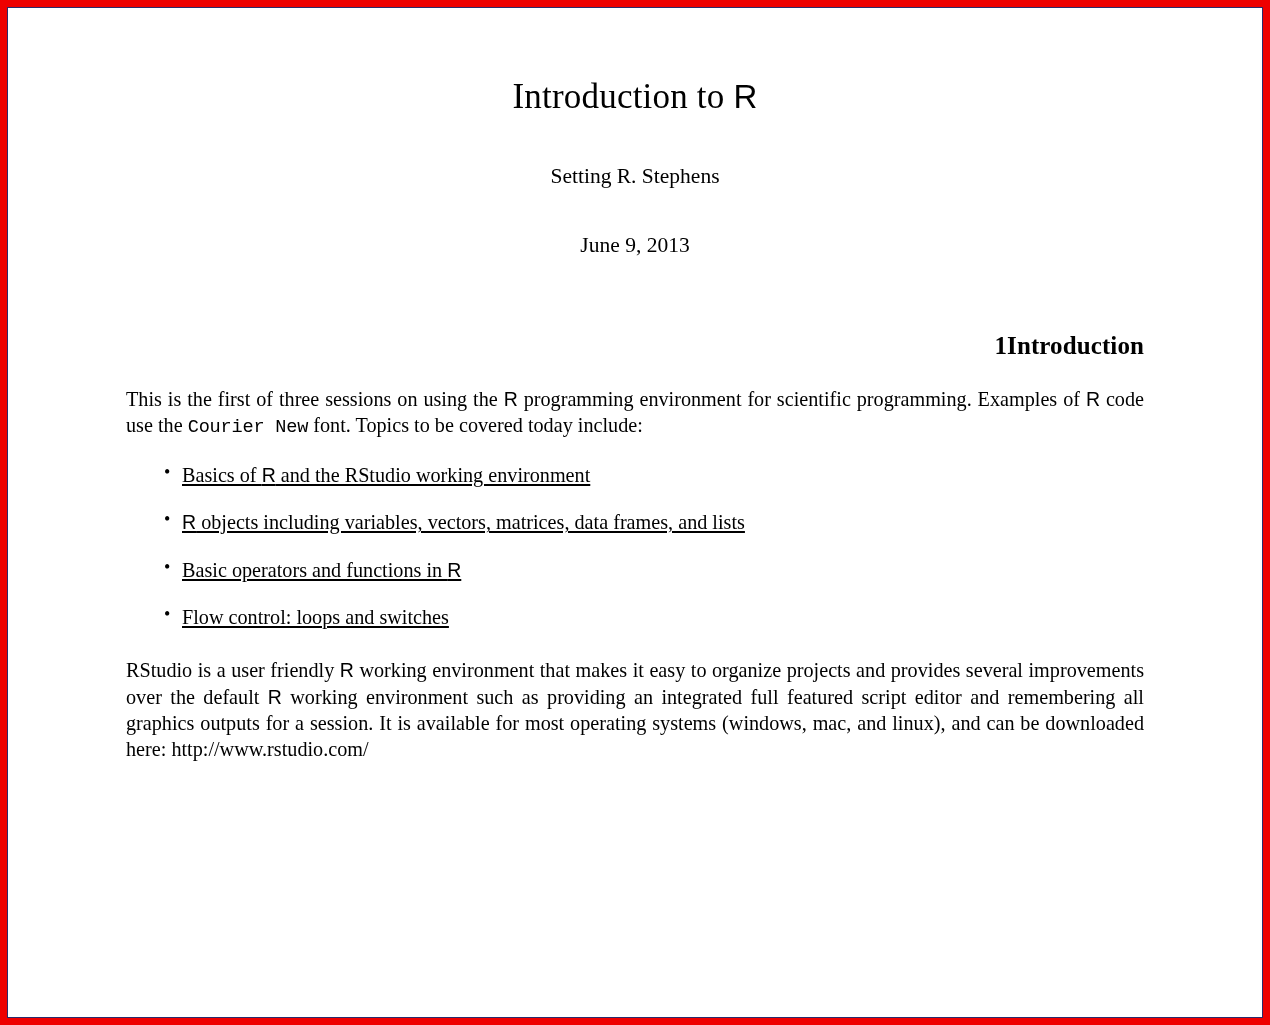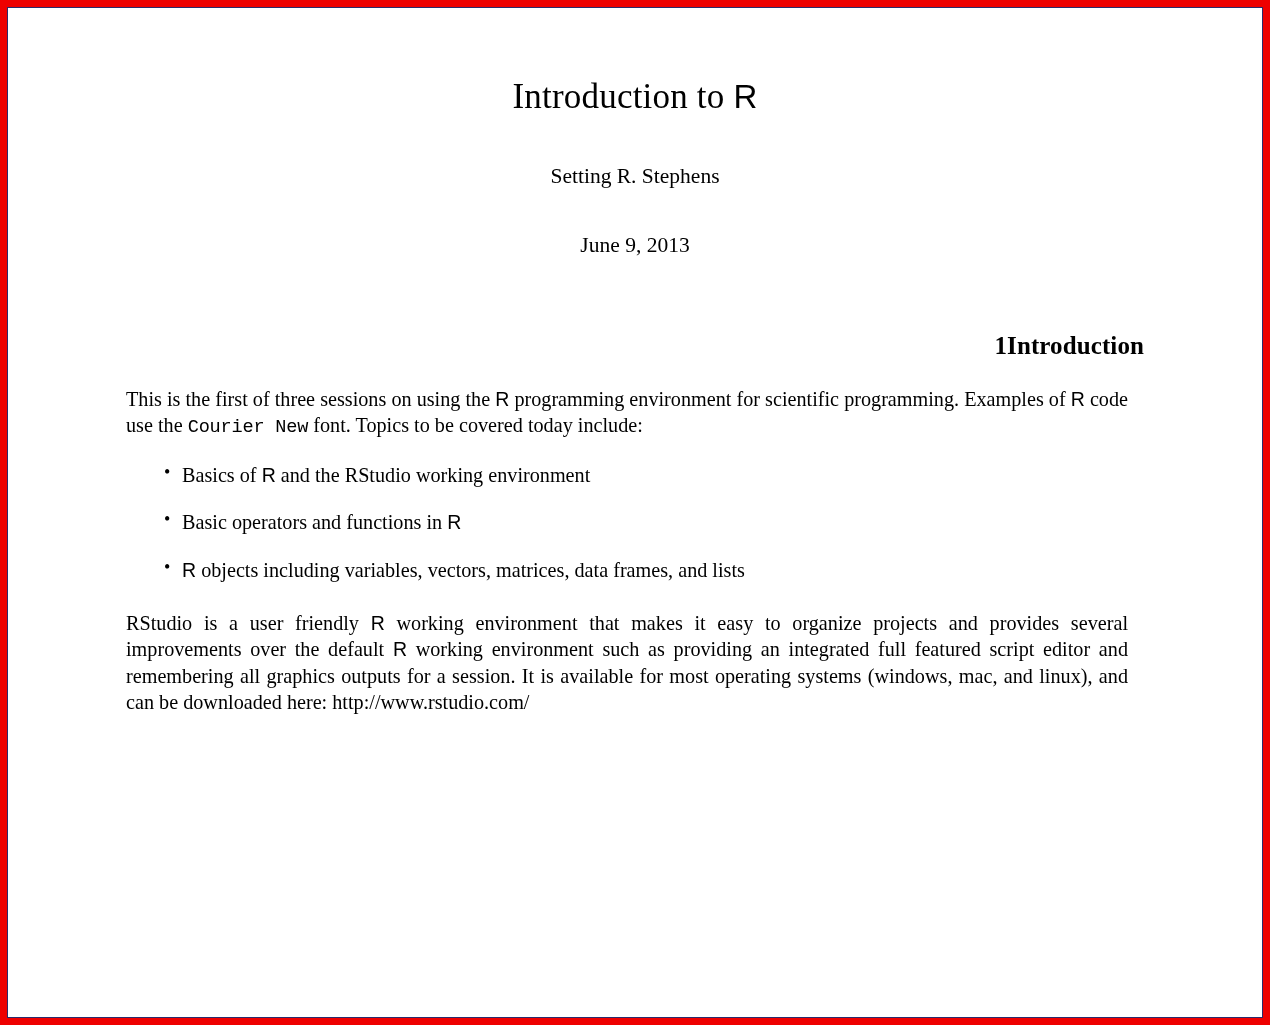--- a/index.html
+++ b/index.html
@@ -61,37 +61,38 @@
     display: inline-block;
     min-width: 54px;
   }
   h2.section.second {
     margin-top: 82px;
   }
   p.body-text {
     font-size: 20.2px;
     line-height: 1.30;
     text-align: justify;
-    margin: 26px 16px 0 0;
+    margin: 26px 0 0 0;
     hyphens: auto;
   }
   p.body-text.tight {
     margin-top: 27px;
   }
   ul.bullets {
     list-style: none;
     margin: 22px 0 0 0;
     padding: 0 0 0 38px;
   }
   ul.bullets li {
     font-size: 20.2px;
     line-height: 1.30;
     margin: 0 0 21px 0;
     position: relative;
     padding-left: 18px;
+    text-decoration: underline;
   }
   ul.bullets li:before {
     content: "\2022";
     position: absolute;
     left: 0;
     top: -1px;
     font-size: 18px;
   }
   .rlogo {
     font-family: "Liberation Sans", sans-serif;
@@ -119,22 +120,23 @@
     <div class="doc-author">Setting R. Stephens</div>
 
     <div class="doc-date">June 9, 2013</div>
 
     <h2 class="section"><span class="secnum">1</span><span>Introduction</span></h2>
 
     <p class="body-text"><span>This is the first of three sessions on using the </span><span class="rlogo">R</span><span> programming environment for scientific programming. Examples of </span><span class="rlogo">R</span><span> code use the </span><span class="mono">Courier New</span><span> font. Topics to be covered today include:</span></p>
 
     <ul class="bullets">
       <li><span>Basics of </span><span class="rlogo">R</span><span> and the RStudio working environment</span></li>
+      <li><span></span><span class="rlogo">R</span><span> objects including variables, vectors, matrices, data frames, and lists</span></li>
       <li><span>Basic operators and functions in </span><span class="rlogo">R</span><span></span></li>
-      <li><span></span><span class="rlogo">R</span><span> objects including variables, vectors, matrices, data frames, and lists</span></li>
+      <li><span>Flow control: loops and switches</span><span class="rlogo"></span><span></span></li>
     </ul>
 
 
     <p class="body-text tight"><span>RStudio is a user friendly </span><span class="rlogo">R</span><span> working environment that makes it easy to organize projects and provides several improvements over the default </span><span class="rlogo">R</span><span> working environment such as providing an integrated full featured script editor and remembering all graphics outputs for a session. It is available for most operating systems (windows, mac, and linux), and can be downloaded here: http://www.rstudio.com/</span></p>
 
 
   </div>
 </div>
 
 </body></html>

